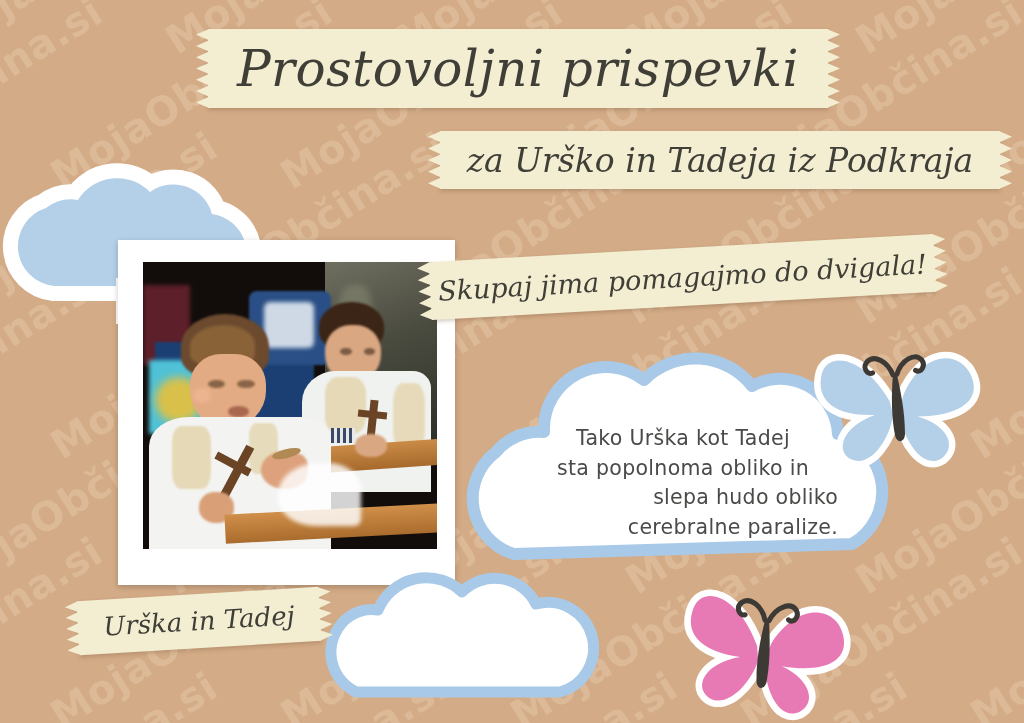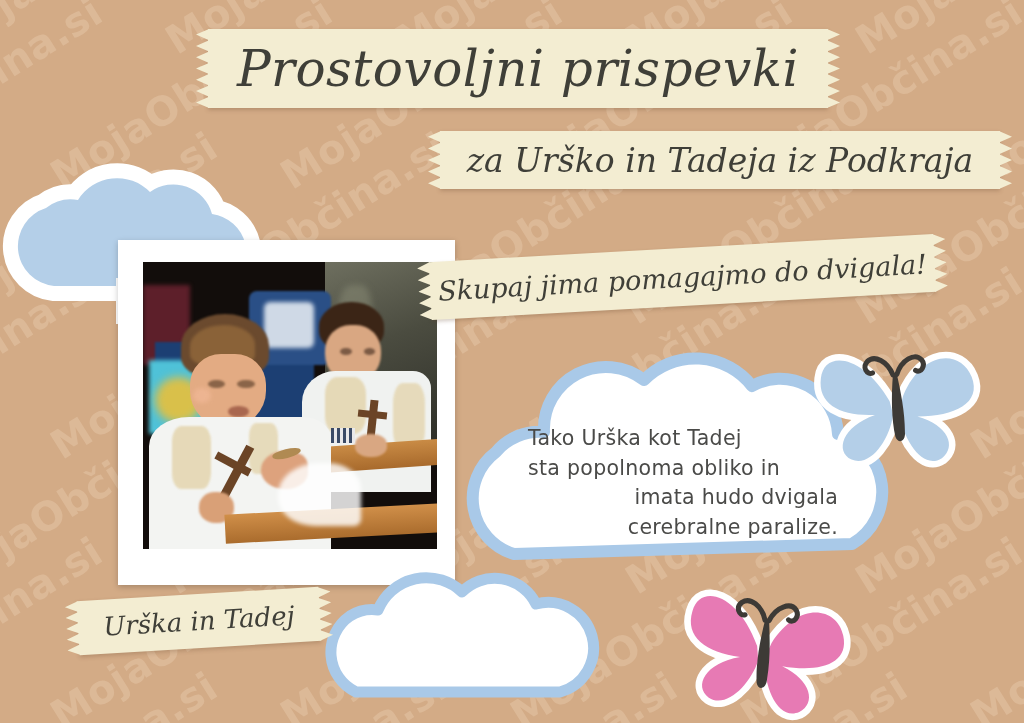--- a/index.html
+++ b/index.html
@@ -84,21 +84,21 @@
   .cloud-text{
     position:absolute;
     left:528px;top:424px;width:310px;
     z-index:9;
     font-family:"DejaVu Sans",sans-serif;
     font-size:20.5px;
     line-height:1.45;
     color:#4a4a48;
     letter-spacing:.3px;
   }
-  .cloud-text .l1,.cloud-text .l2{}
+  .cloud-text .l1,.cloud-text .l2{text-align:center;}
   .cloud-text .l3,.cloud-text .l4{text-align:right;}
 
   
   .butterfly{position:absolute;z-index:14;}
   .butterfly svg{display:block;overflow:visible;}
 </style>
 </head>
 <body>
 
 <div id="poster">
@@ -238,21 +238,21 @@
 
   <div class="cloud" style="left:444px;top:336px;z-index:8;">
     <svg width="470" height="300" viewBox="0 0 470 300">
       <path d="M100,96 a62,62 0 0 1 100,-52 a72,72 0 0 1 108,6 a58,58 0 0 1 86,48 a60,60 0 0 1 14,110 L70,218 a58,58 0 0 1 -18,-102 a56,56 0 0 1 48,-20 Z" fill="#ffffff" stroke="#a9c9e8" stroke-width="12" stroke-linejoin="round"></path>
     </svg>
   </div>
 
   <div class="cloud-text">
     <div class="l1">Tako Urška kot Tadej</div>
     <div class="l2">sta popolnoma obliko in</div>
-    <div class="l3">imata hudo dvigala</div>
+    <div class="l3">slepa hudo obliko</div>
     <div class="l4">cerebralne paralize.</div>
   </div>
 
   <div class="butterfly" style="left:812px;top:334px;transform:rotate(-6deg);">
     <svg width="180" height="140" viewBox="0 0 180 140">
       <g stroke="#ffffff" stroke-width="13" stroke-linejoin="round" fill="#b4cfe8">
         <path d="M78,66 C56,16 18,8 12,36 C6,62 28,76 62,78 C28,86 18,110 34,120 C52,130 74,104 80,80 Z"></path>
         <path d="M92,62 C116,18 154,22 162,50 C170,78 140,88 104,84 C134,96 140,118 124,128 C104,138 88,108 86,78 Z"></path>
       </g>
       <g fill="#b4cfe8">

